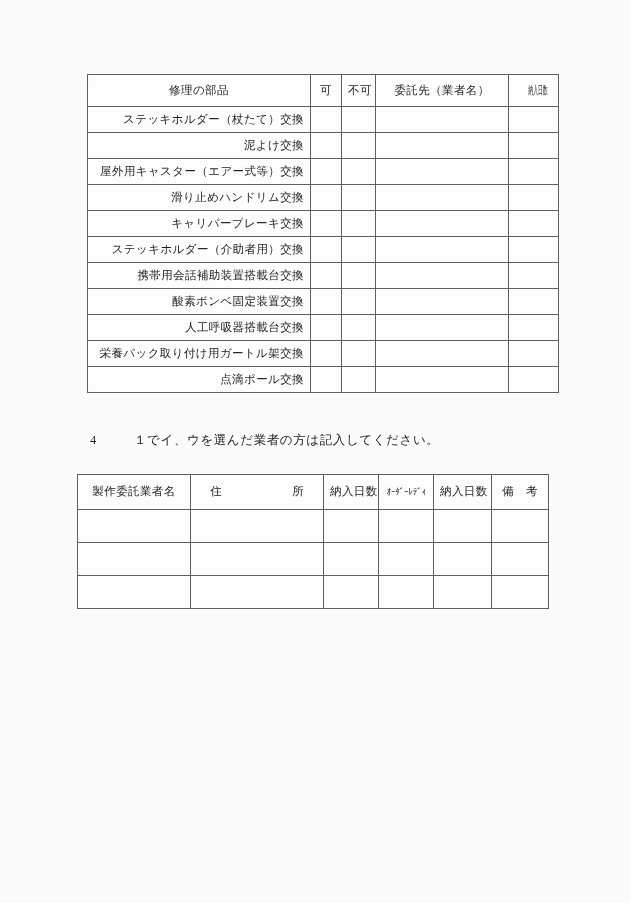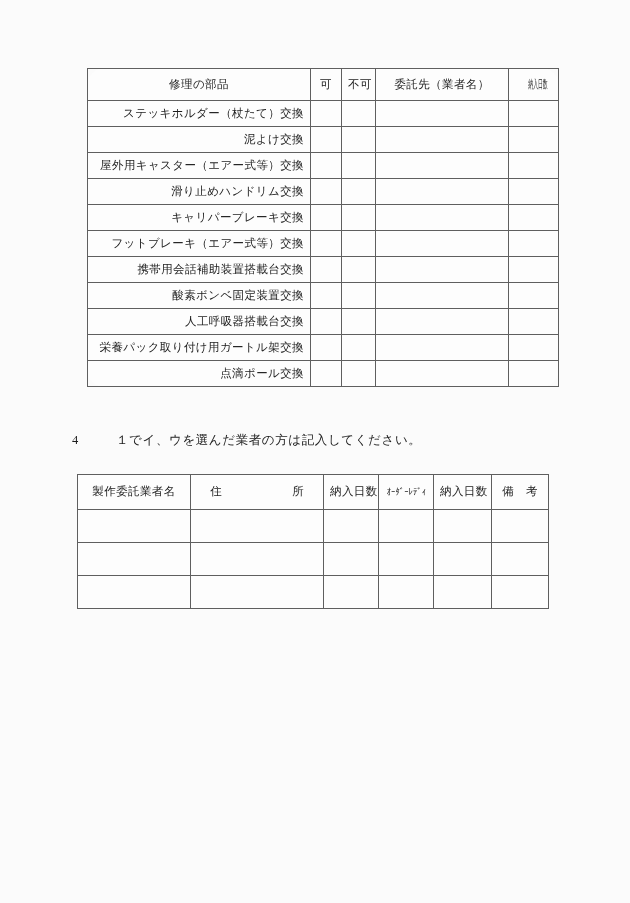--- a/index.html
+++ b/index.html
@@ -46,21 +46,21 @@
     text-align: center;
     height: 31px;
   }
   .doc-table .body-row td {
     height: 25px;
   }
 
   
   #repair-parts-table {
     left: 87px;
-    top: 68px;
+    top: 74px;
     width: 471px;
     border-radius: 18px;
   }
   #repair-parts-table col.c-part   { width: 223px; }
   #repair-parts-table col.c-ok     { width: 31px; }
   #repair-parts-table col.c-ng     { width: 34px; }
   #repair-parts-table col.c-vendor { width: 133px; }
   #repair-parts-table col.c-days   { width: 50px; }
 
   #repair-parts-table td.part-cell {
@@ -75,21 +75,21 @@
     display: inline-block;
     transform: scaleX(0.42);
     transform-origin: center;
     font-size: 11.5px;
     letter-spacing: 0;
   }
 
   
   #instruction-line {
     position: absolute;
-    left: 72px;
+    left: 90px;
     top: 432px;
     font-size: 12.5px;
     letter-spacing: 0.6px;
     white-space: nowrap;
   }
   #instruction-line .num {
     display: inline-block;
     width: 44px;
   }
 
@@ -169,21 +169,21 @@
         <td class="blank-cell"></td>
       </tr>
       <tr class="body-row">
         <td class="part-cell">キャリパーブレーキ交換</td>
         <td class="blank-cell"></td>
         <td class="blank-cell"></td>
         <td class="blank-cell"></td>
         <td class="blank-cell"></td>
       </tr>
       <tr class="body-row">
-        <td class="part-cell">フットブレーキ（エアー式等）交換</td>
+        <td class="part-cell">ステッキホルダー（介助者用）交換</td>
         <td class="blank-cell"></td>
         <td class="blank-cell"></td>
         <td class="blank-cell"></td>
         <td class="blank-cell"></td>
       </tr>
       <tr class="body-row">
         <td class="part-cell">携帯用会話補助装置搭載台交換</td>
         <td class="blank-cell"></td>
         <td class="blank-cell"></td>
         <td class="blank-cell"></td>

